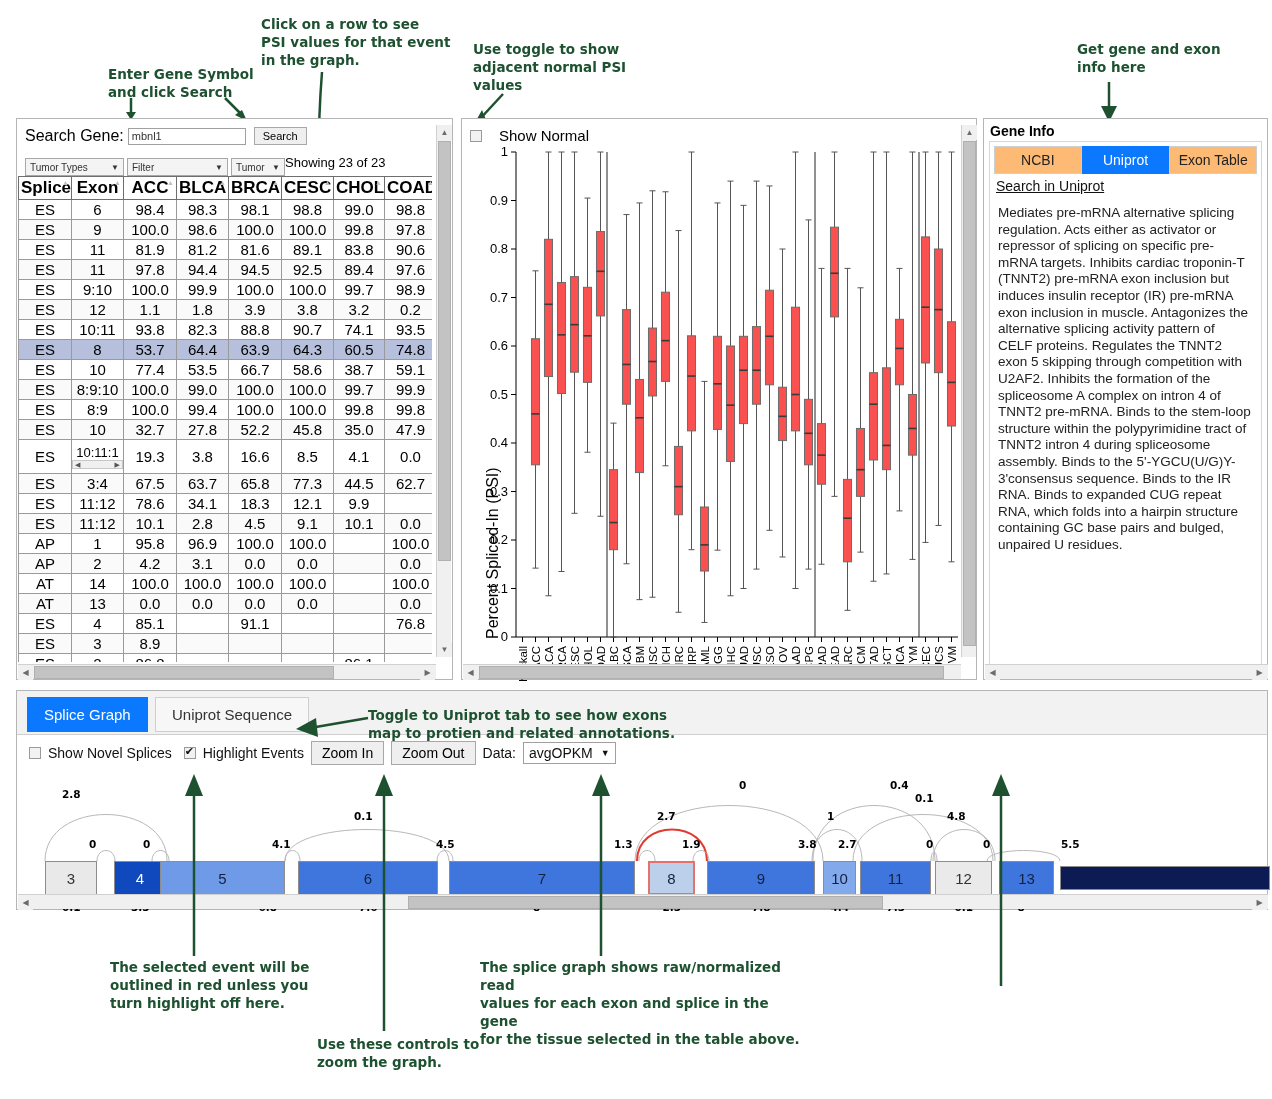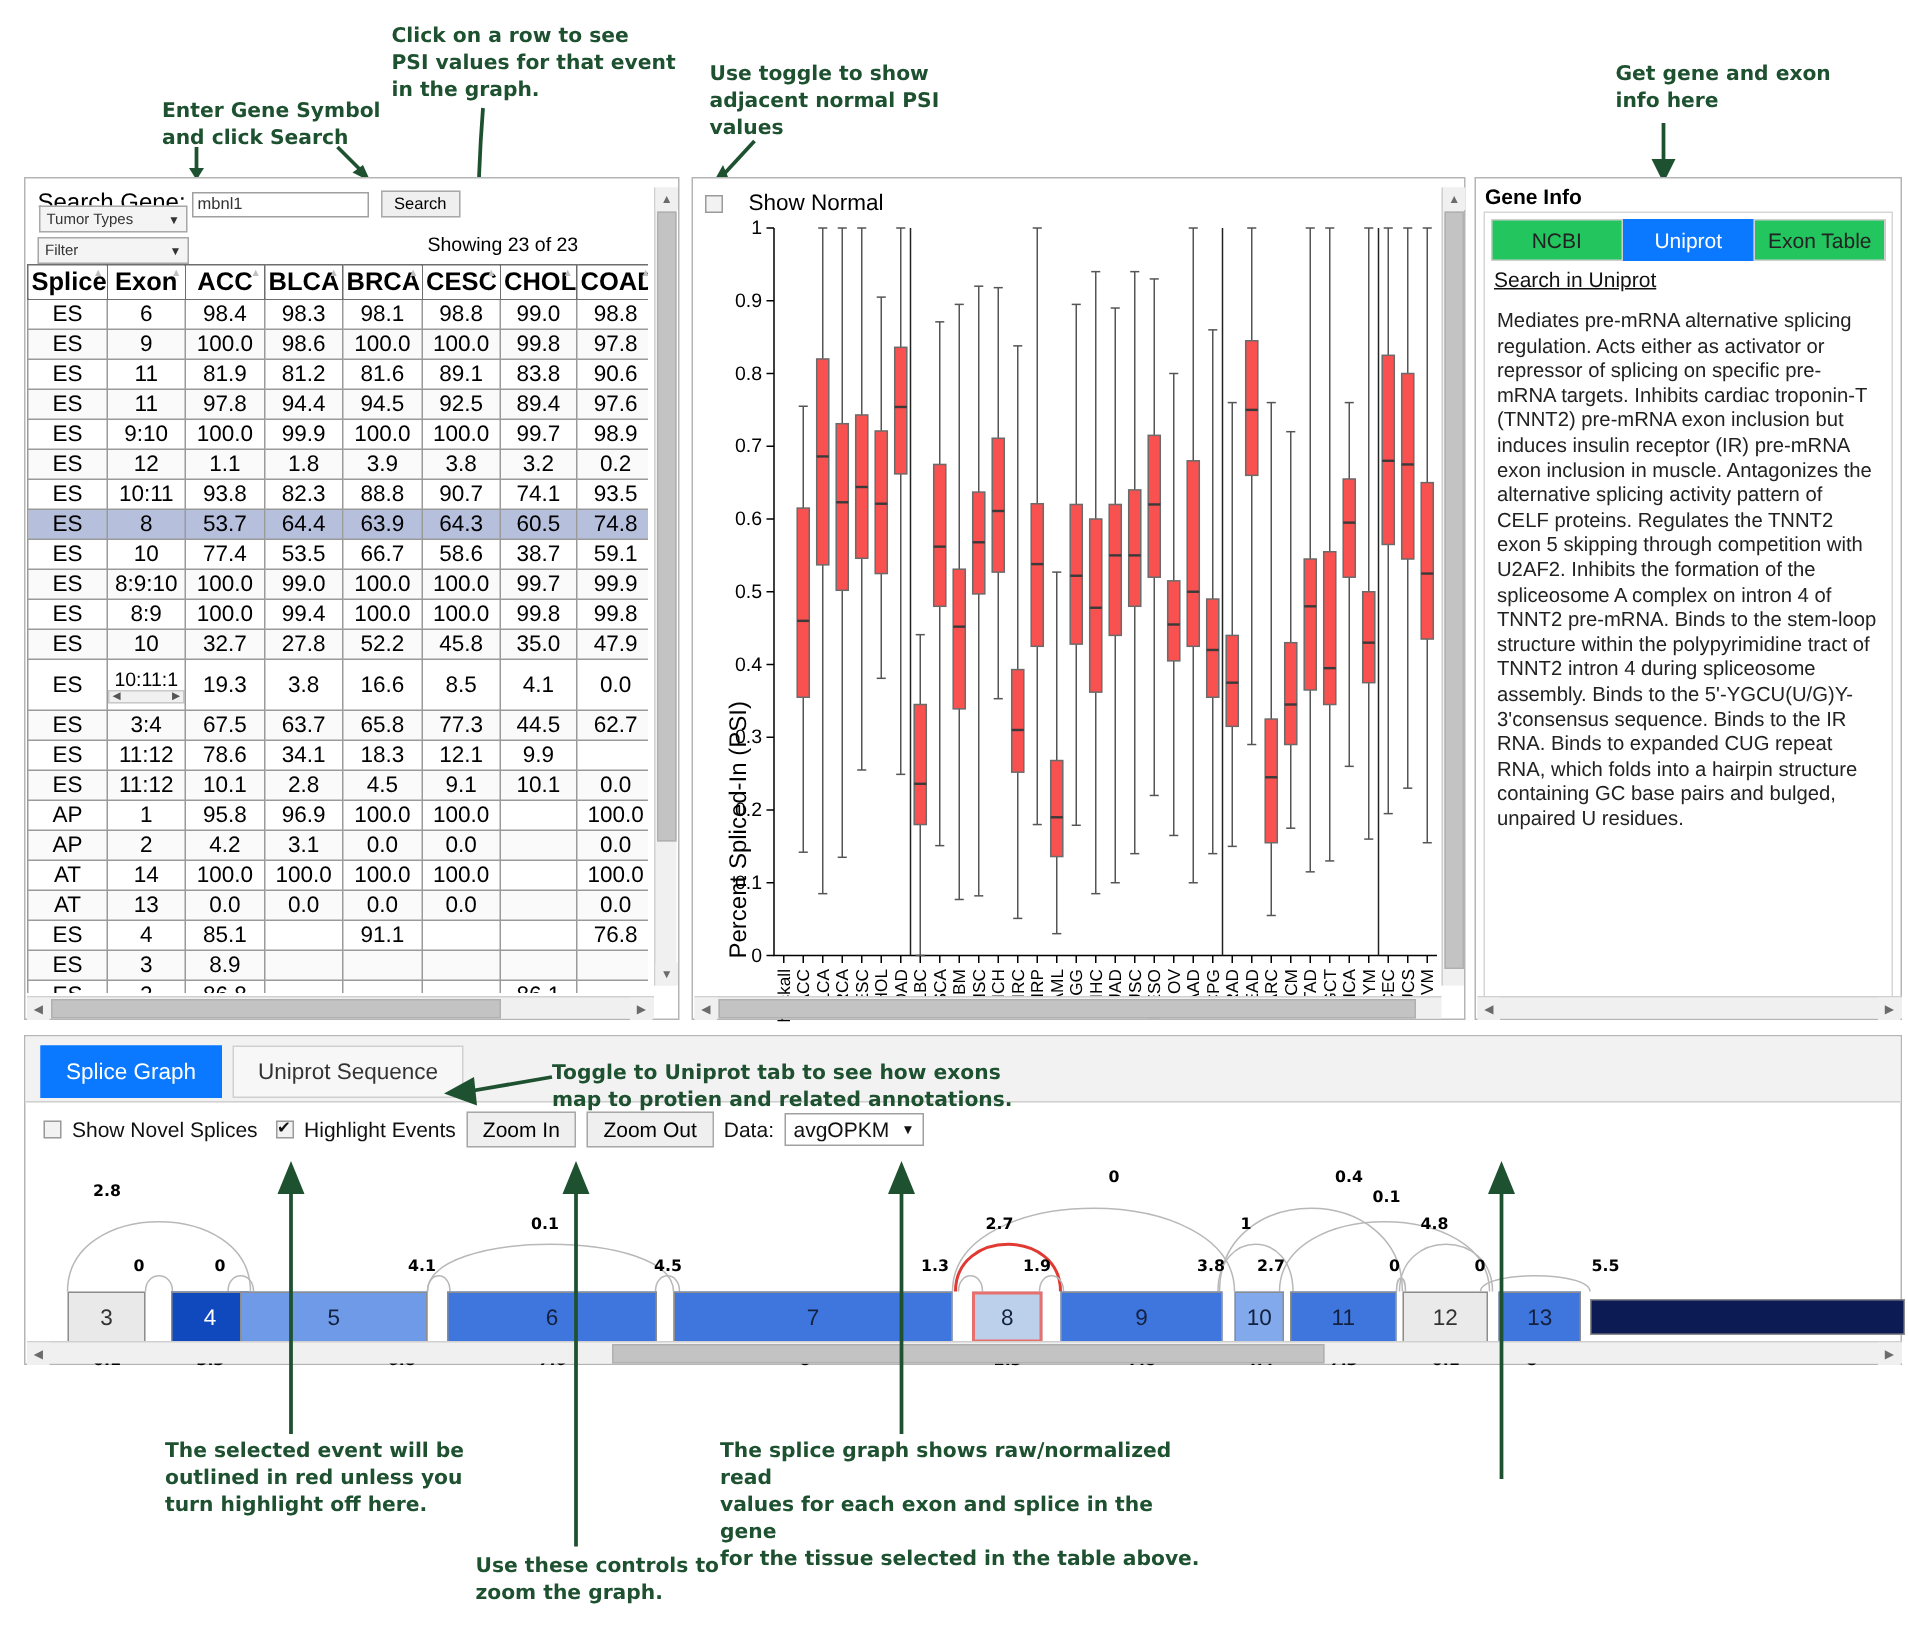--- a/index.html
+++ b/index.html
@@ -38,21 +38,21 @@
     width: 118px; height: 17px; margin-left: 4px;
     border: 1px solid #a0a0a0; background: #fff;
     font-size: 11px; padding: 1px 3px; color: #333;
     font-family: "Liberation Sans", sans-serif;
   }
   .btn {
     border: 1px solid #a8a8a8; background: #efefef;
     font-size: 11px; padding: 2px 8px; color: #000;
     font-family: "Liberation Sans", sans-serif; cursor: pointer;
   }
-  .selrow { position: absolute; left: 8px; top: 18px; display: flex; align-items: center; gap: 3px; flex-direction: column; }
+  .selrow { position: absolute; left: 8px; top: 39px; display: flex; align-items: center; gap: 3px; }
   .sel {
     border: 1px solid #a8a8a8; background: #f4f4f4;
     font-size: 10px; height: 18px; display: flex; align-items: center;
     justify-content: space-between; padding: 0 4px; color: #333; cursor: pointer;
   }
   .sel .cv { font-size: 8px; margin-left: 6px; }
   .showing { position: absolute; left: 268px; top: 36px; font-size: 13px; color: #000; }
 
   
   .tblwrap { position: absolute; left: 1px; top: 57px; width: 414px; height: 486px; overflow: hidden; }
@@ -94,21 +94,21 @@
     position: absolute; transform: rotate(-90deg); transform-origin: left top;
     font-size: 16px; color: #000; white-space: nowrap;
   }
 
   
   .gi-title { position: absolute; left: 6px; top: 4px; font-size: 14px; font-weight: bold; color: #000; }
   .gi-box { position: absolute; left: 5px; top: 22px; right: 5px; bottom: 5px; border: 1px solid #d6d6d6; background:#fff; }
   .gi-tabs { display: flex; padding: 4px 4px 0 4px; }
   .gi-tab {
     flex: 1; text-align: center; font-size: 14px; padding: 5px 2px;
-    border: 1px solid #cfcfcf; background: #22c55e; color: #222; cursor: pointer;
+    border: 1px solid #cfcfcf; background: #fdba74; color: #222; cursor: pointer;
   }
   .gi-tab.active { background: #0a78ff; color: #fff; border-color: #0a78ff; font-weight: normal; }
   .gi-link { font-size: 14px; color: #111; text-decoration: underline; margin: 4px 0 0 6px; display: inline-block; cursor: pointer; }
   .gi-text { font-size: 13.5px; line-height: 16.6px; color: #222; margin: 10px 8px 0 8px; }
 
   
   .tabbar { position: absolute; left: 0; top: 0; right: 0; height: 44px; background: #f2f2f2; border-bottom: 1px solid #cfcfcf; }
   .stab {
     position: absolute; top: 6px; font-size: 15px; padding: 8px 16px;
     border: 1px solid #cfcfcf; cursor: pointer;

